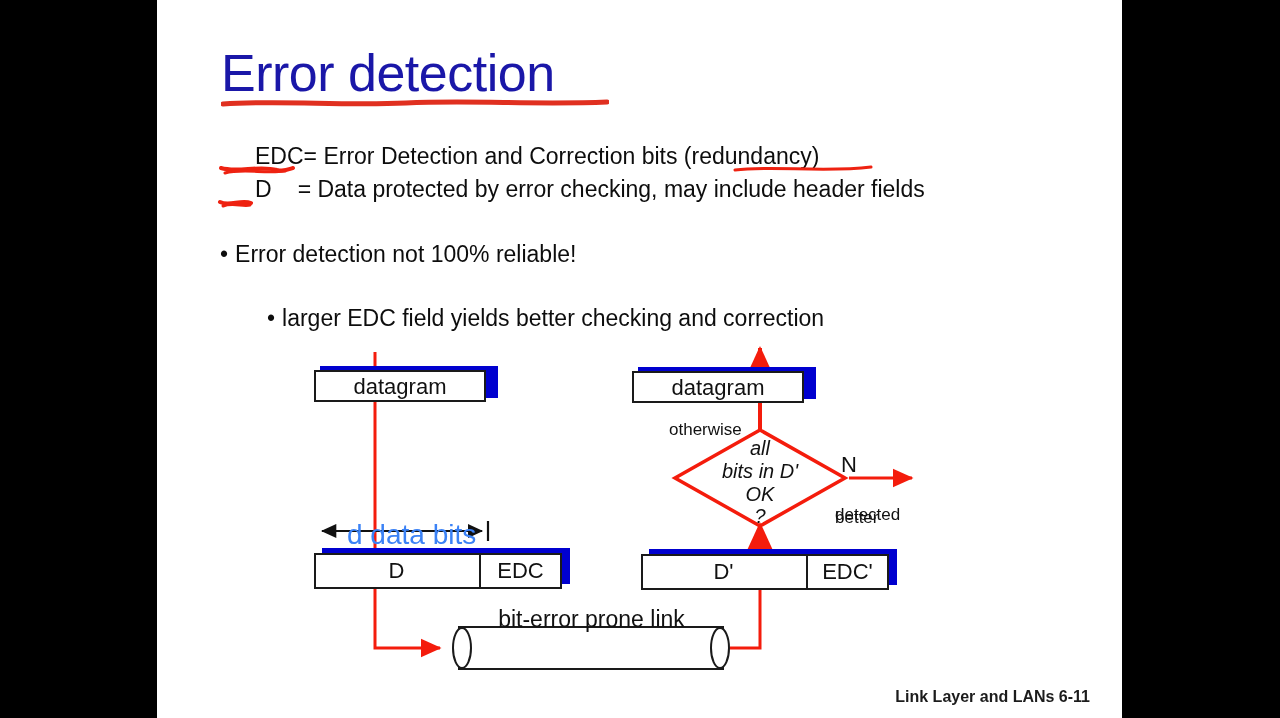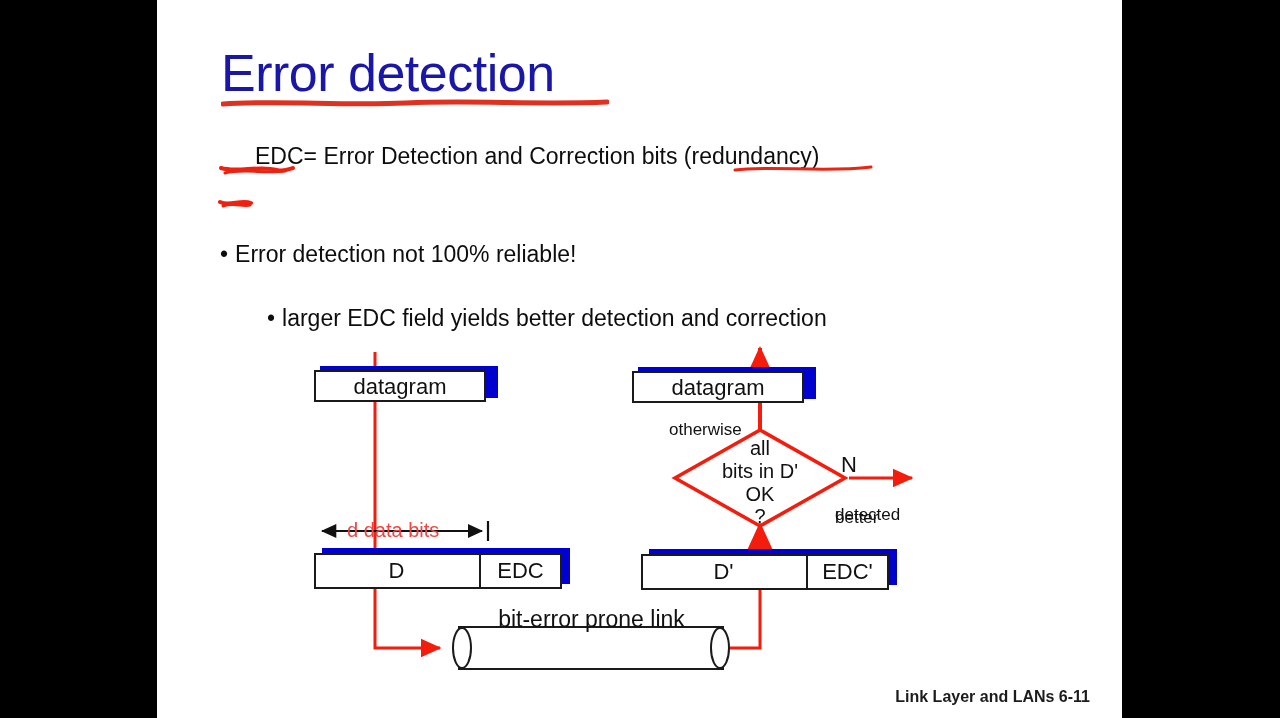--- a/index.html
+++ b/index.html
@@ -136,30 +136,31 @@
     color: #111111;
     white-space: nowrap;
   }
   .diamond-text {
     position: absolute;
     font-size: 20px;
     line-height: 23px;
     color: #111111;
     text-align: center;
     white-space: nowrap;
+    font-style: italic;
   }
   #n-label {
     position: absolute;
     font-size: 22px;
     color: #111111;
   }
   .dim-label {
     position: absolute;
-    font-size: 20px;
-    color: #ef4444;
+    font-size: 28px;
+    color: #3b82f6;
     white-space: nowrap;
   }
   #link-label {
     position: absolute;
     font-size: 23px;
     color: #111111;
     white-space: nowrap;
   }
 
   
@@ -185,39 +186,42 @@
 
     <div id="title-block">
       <div id="slide-title">Error detection</div>
       <svg id="title-underline" viewBox="0 0 388 10" preserveAspectRatio="none">
         <path d="M2,6 C60,2 120,8 185,5 C250,2 315,7 386,4" stroke="#e03020" stroke-width="5" fill="none" stroke-linecap="round"></path>
       </svg>
     </div>
 
     <div class="defn" id="defn-1">
       <span>EDC</span><span>= Error Detection and Correction bits (redundancy)</span>
+    </div>
+    <div class="defn" id="defn-2">
+      <span>D</span><span class="gap"></span><span>= Data protected by error checking, may include header fields</span>
     </div>
 
     <svg class="scribble" id="scribble-edc" viewBox="0 0 78 14" preserveAspectRatio="none">
       <path d="M4,5 C20,10 42,2 60,7 C68,9 72,6 76,5" stroke="#ee2211" stroke-width="4" fill="none" stroke-linecap="round"></path>
       <path d="M8,10 C26,5 48,11 68,8" stroke="#ee2211" stroke-width="3" fill="none" stroke-linecap="round"></path>
     </svg>
     <svg class="scribble" id="scribble-redun" viewBox="0 0 142 13" preserveAspectRatio="none">
       <path d="M3,7 C40,2 90,10 139,4" stroke="#ee2211" stroke-width="3" fill="none" stroke-linecap="round"></path>
     </svg>
     <svg class="scribble" id="scribble-d" viewBox="0 0 36 14" preserveAspectRatio="none">
       <path d="M3,6 C12,11 24,3 34,7" stroke="#ee2211" stroke-width="4" fill="none" stroke-linecap="round"></path>
       <path d="M6,10 C16,6 26,11 33,9" stroke="#ee2211" stroke-width="3" fill="none" stroke-linecap="round"></path>
     </svg>
 
     <div class="bullet" id="bullet-1">
       <span class="dot">•</span><span>Error detection not 100% reliable!</span>
     </div>
     <div class="bullet" id="bullet-3">
-      <span class="dot">•</span><span>larger EDC field yields better detection and correction</span>
+      <span class="dot">•</span><span>larger EDC field yields better checking and correction</span>
     </div>
 
     <div id="diagram">
 
       <svg style="position:absolute;left:0;top:0;width:965px;height:718px;" viewBox="0 0 965 718">
         <defs>
           <marker id="arrowRed" markerWidth="9" markerHeight="9" refX="6.5" refY="3.2" orient="auto" markerUnits="strokeWidth">
             <path d="M0,0 L7,3.2 L0,6.4 z" fill="#f41c0c"></path>
           </marker>
           <marker id="arrowBlack" markerWidth="9" markerHeight="9" refX="6.5" refY="3.2" orient="auto" markerUnits="strokeWidth">

